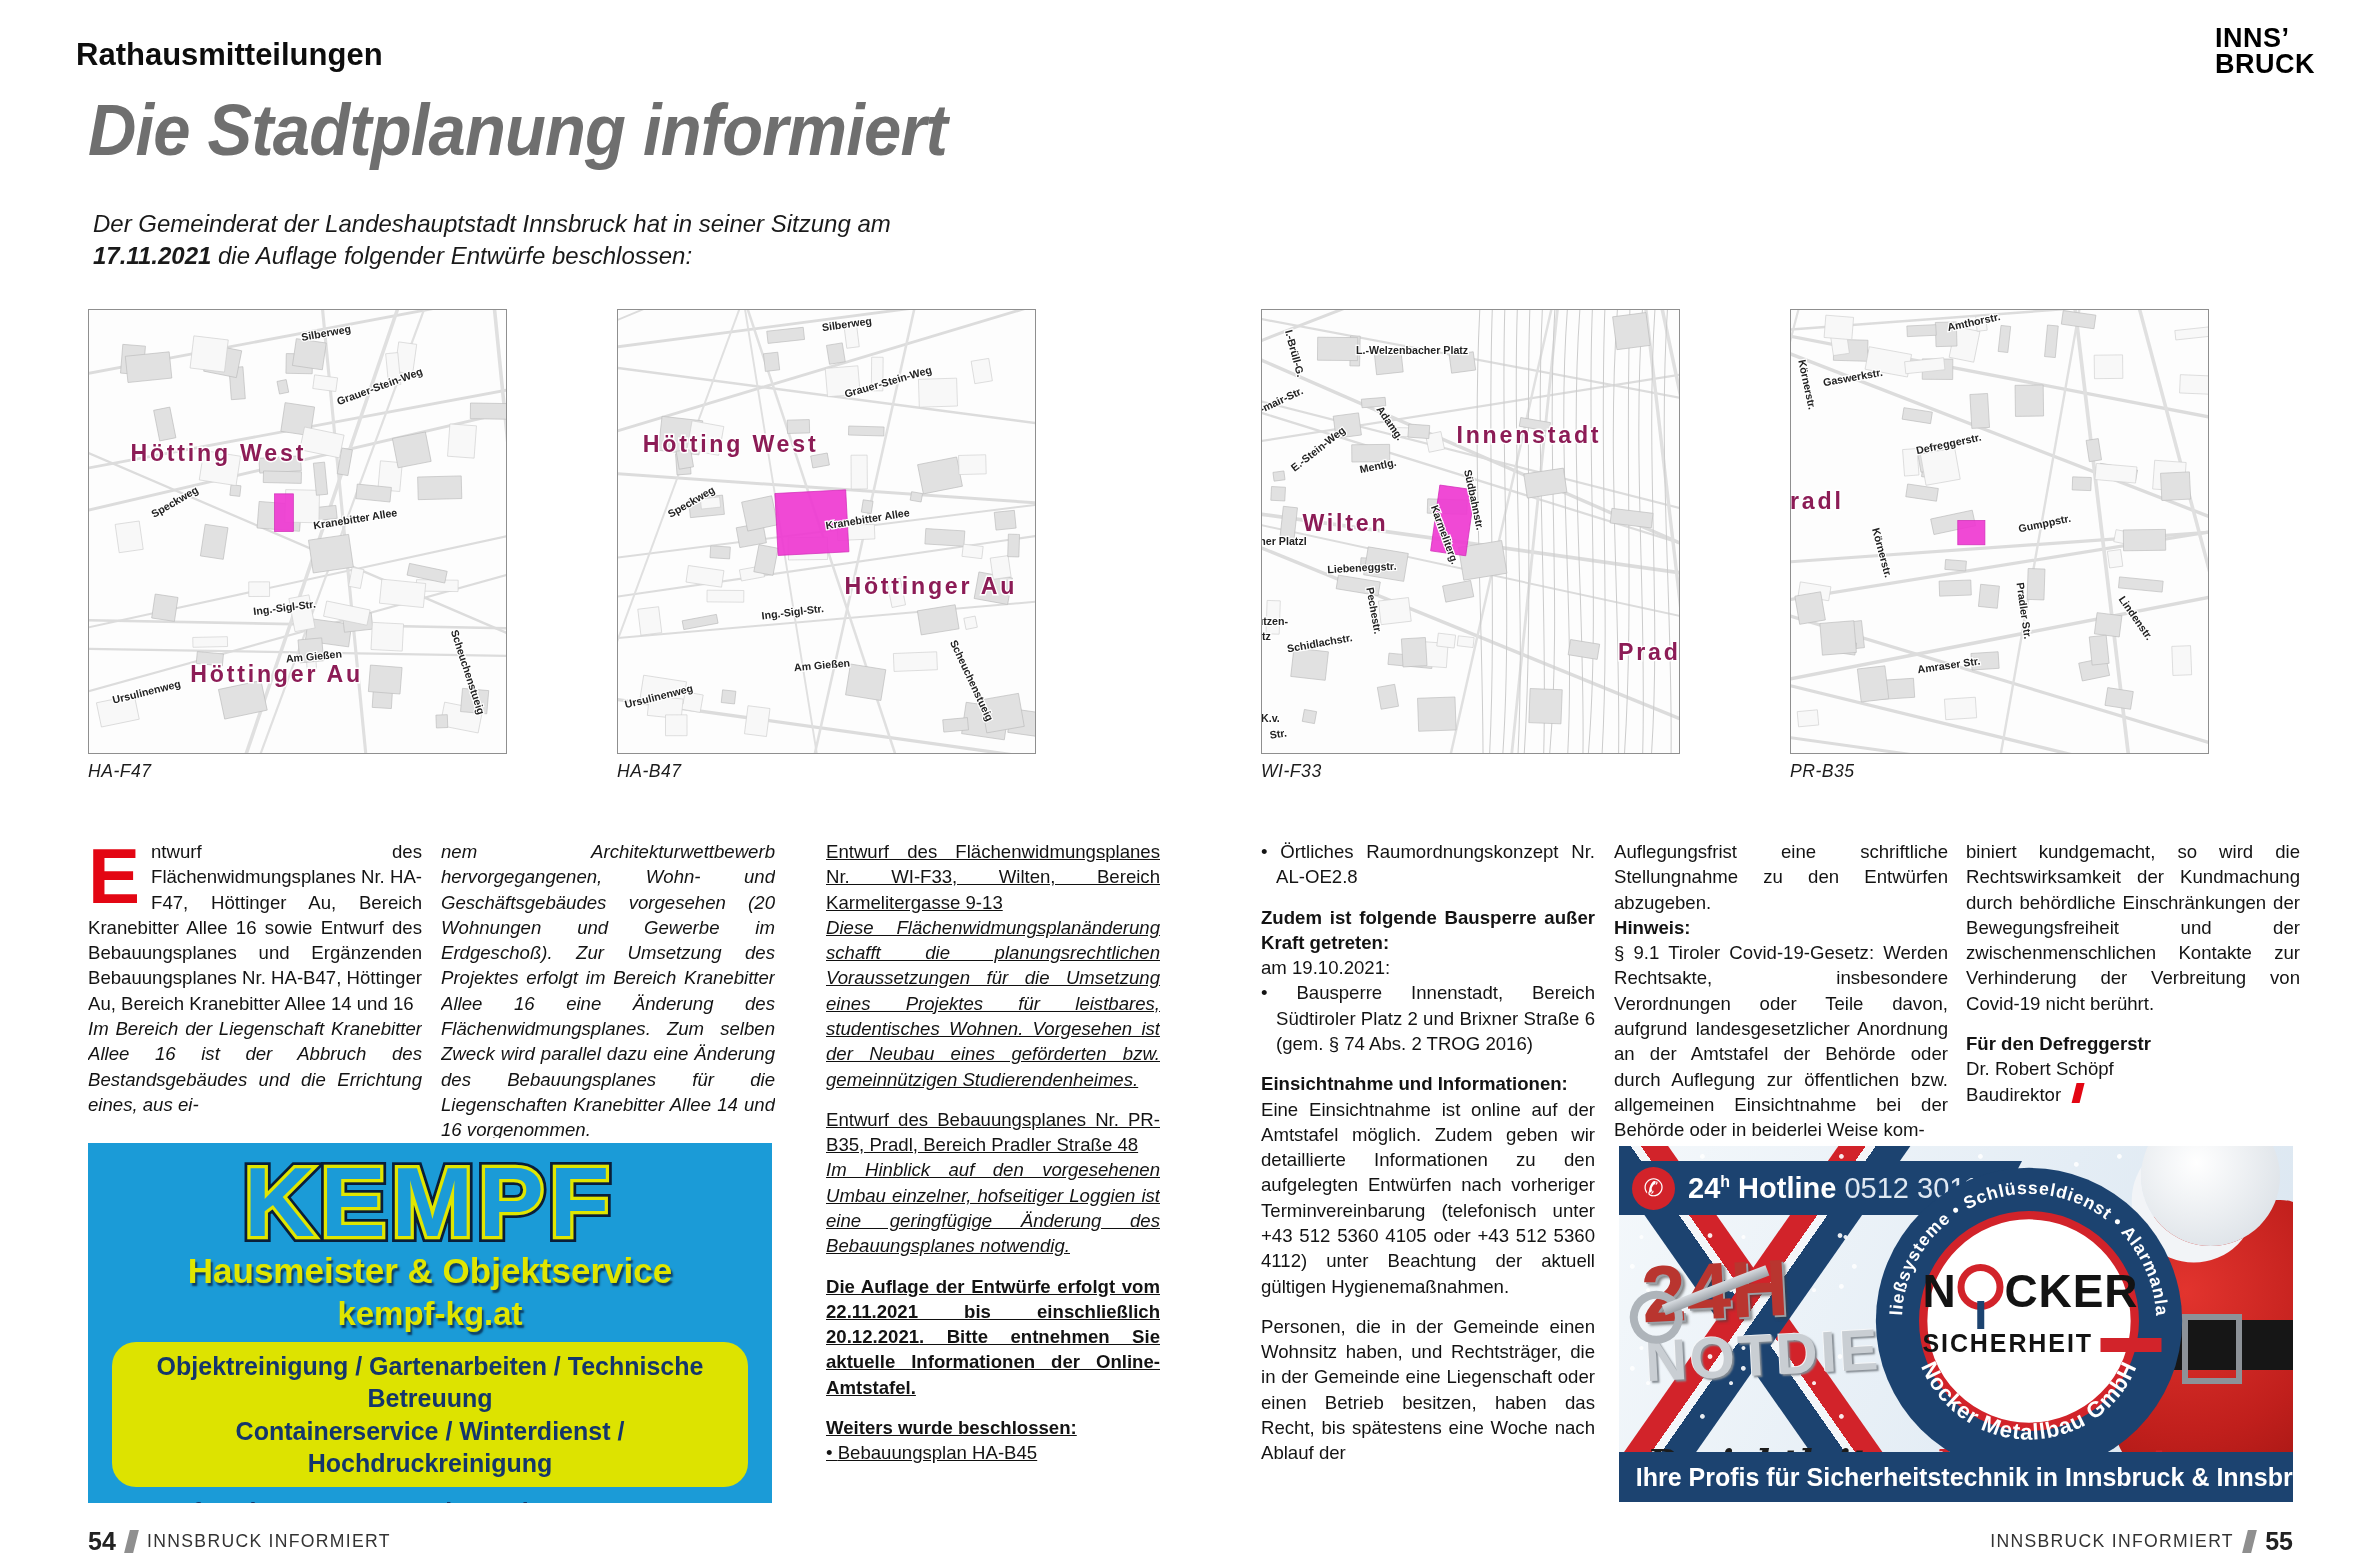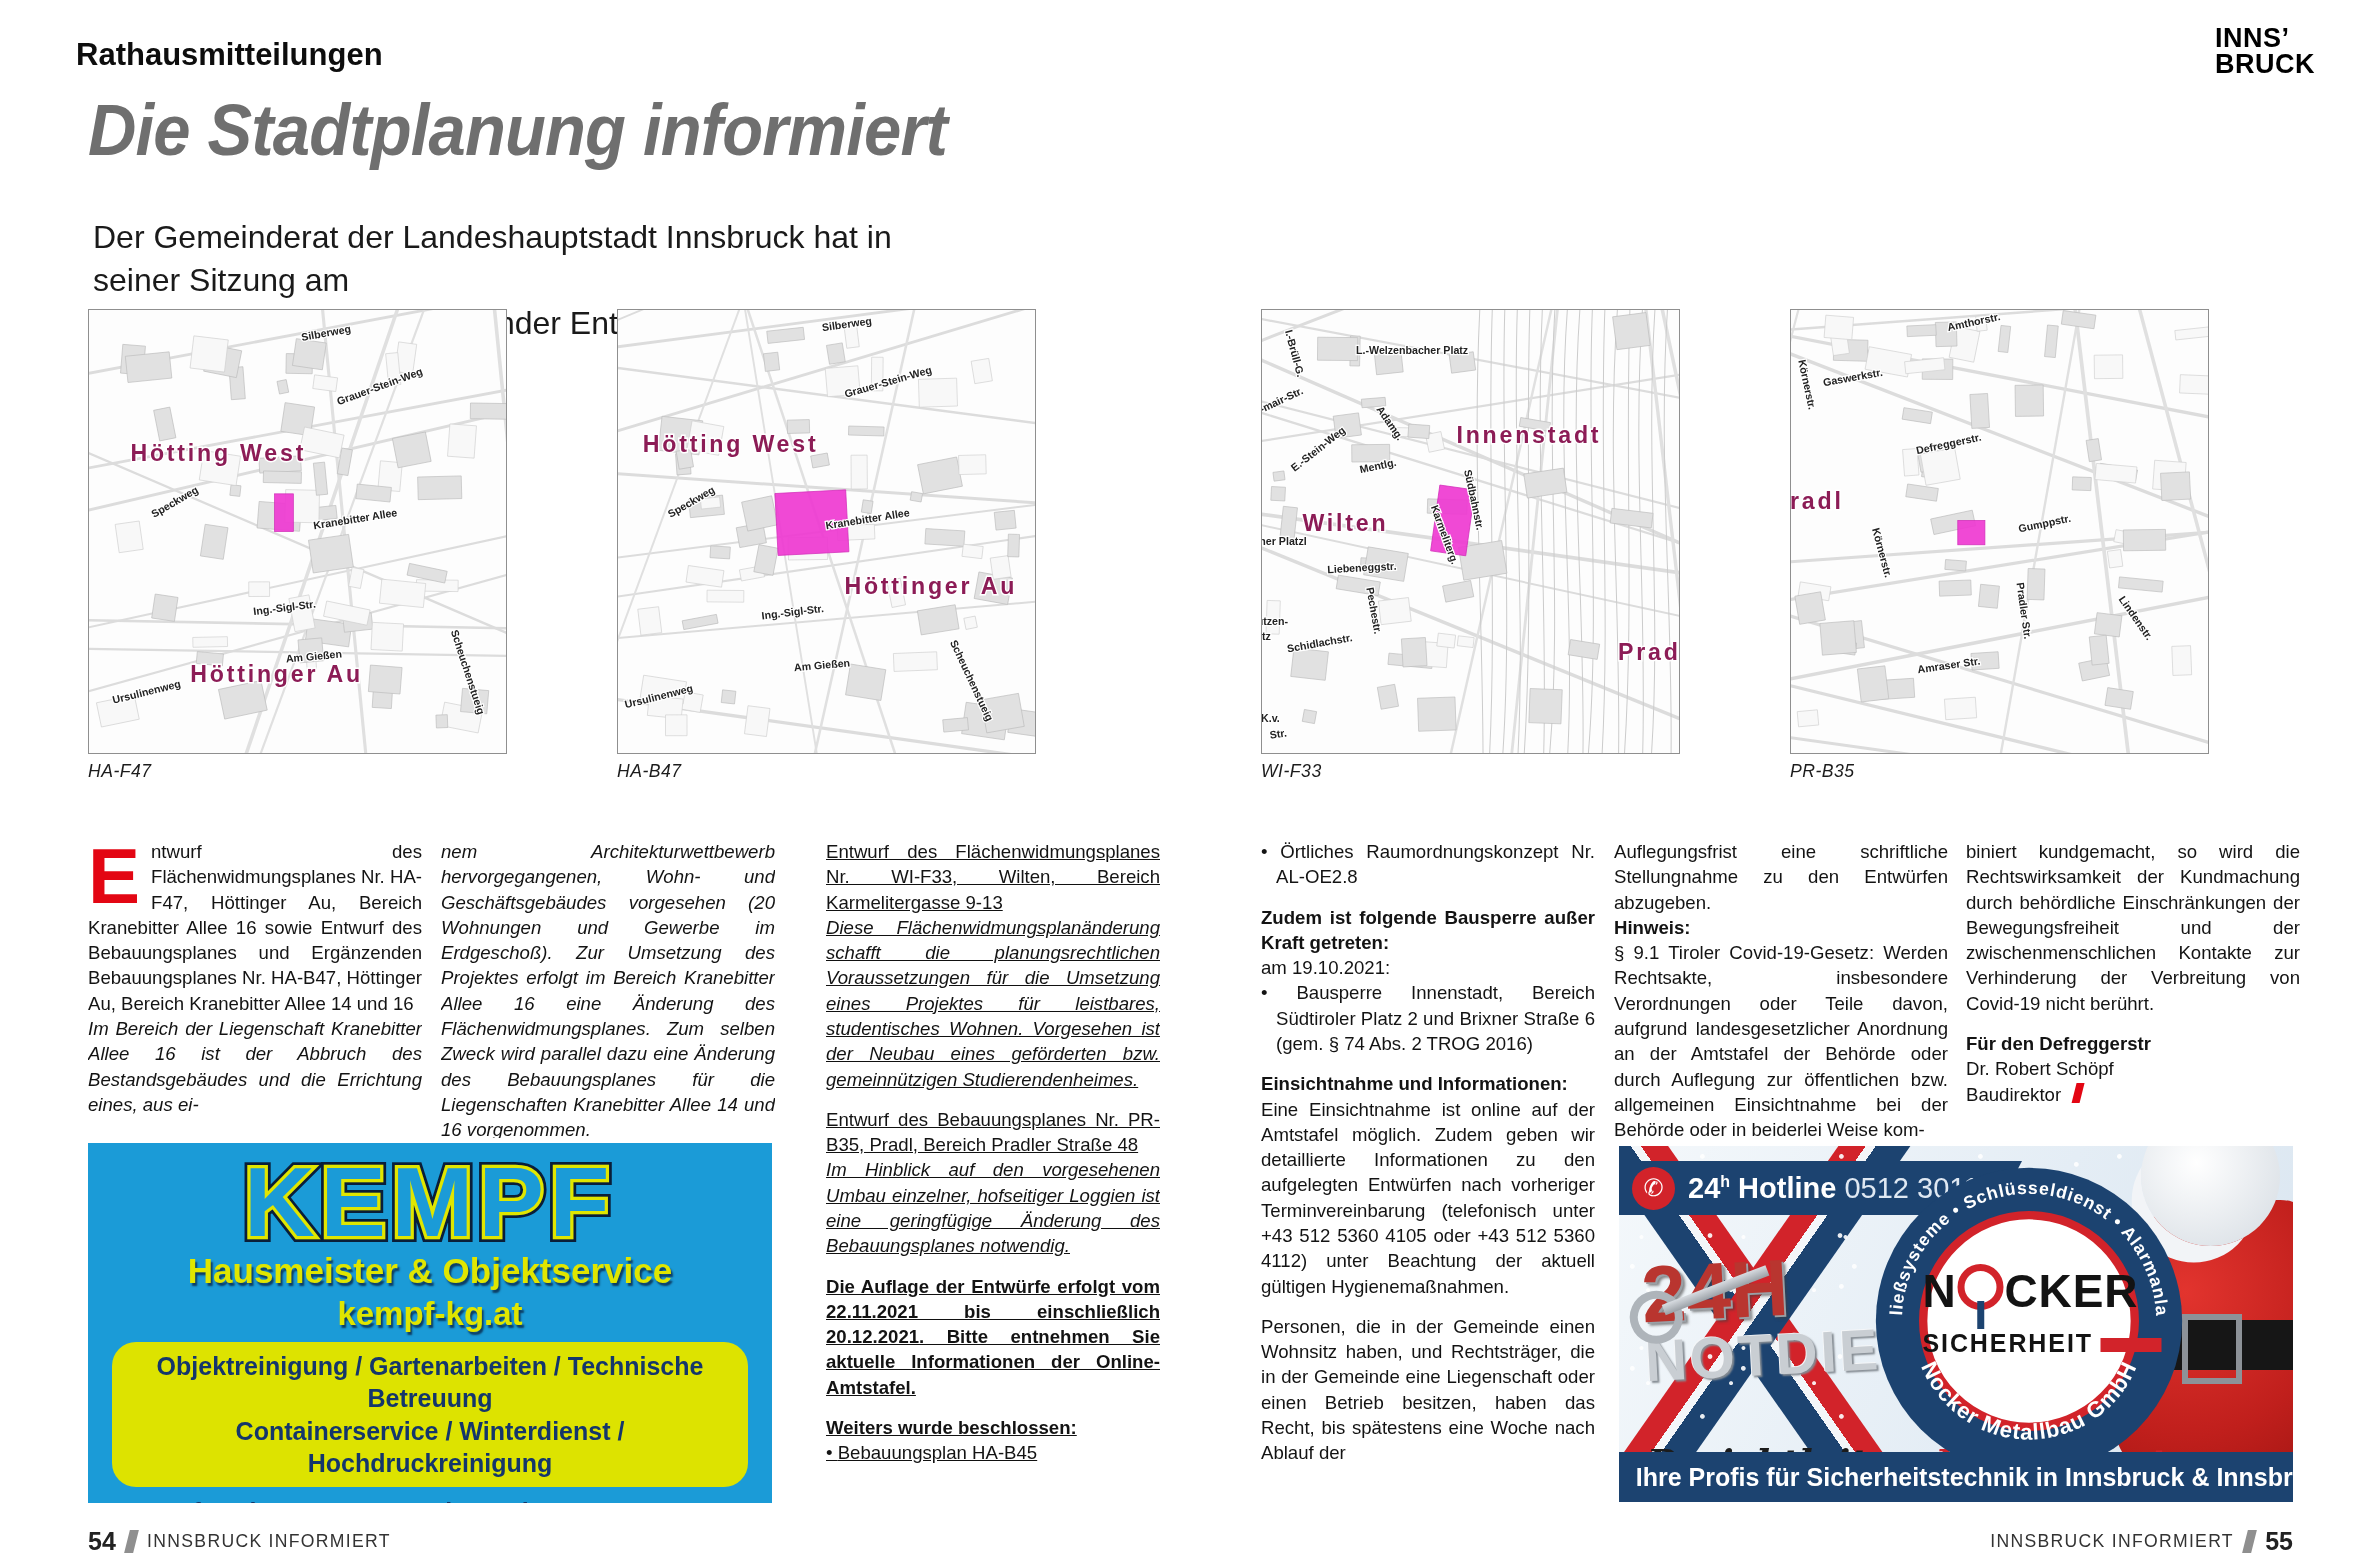--- a/index.html
+++ b/index.html
@@ -4,21 +4,21 @@
 <style>
   html,body{margin:0;padding:0;background:#e8e8e8;}
   #canvas{position:relative;width:2356px;height:1567px;background:#ffffff;overflow:hidden;
           font-family:"Liberation Sans",sans-serif;color:#111;}
   
   .section-label{position:absolute;left:76px;top:37px;font-size:31px;font-weight:700;color:#0d0d0d;}
   .logo{position:absolute;right:41px;top:26px;font-size:27px;line-height:.95;font-weight:800;
         letter-spacing:0.5px;color:#000;text-align:left;}
   .page-title{position:absolute;left:88px;top:89px;font-size:72px;font-weight:700;font-style:italic;
         color:#6f6f6f;letter-spacing:-0.9px;transform:scaleX(.93);transform-origin:left center;white-space:nowrap;}
-  .intro{position:absolute;left:93px;top:216px;width:835px;font-size:32px;line-height:1.35;color:#1a1a1a;}
+  .intro{position:absolute;left:93px;top:208px;width:835px;font-size:24px;line-height:1.35;color:#1a1a1a;font-style:italic;}
   .intro .b{font-weight:700;}
   
   #maps-row{position:absolute;left:0;top:309px;width:2356px;height:492px;}
   .map{position:absolute;top:0;width:419px;}
   .map svg{display:block;border:0.9px solid #8f8f8f;background:#fdfdfd;}
   .map-caption{margin-top:6.5px;font-size:17.6px;font-style:italic;letter-spacing:0.5px;color:#1c1c1c;}
   .street{font-family:"Liberation Sans",sans-serif;font-size:11.5px;font-weight:700;fill:#222;
           stroke:#ffffff;stroke-width:2.6px;paint-order:stroke;}
   .district{font-family:"Liberation Sans",sans-serif;font-size:25px;font-weight:600;letter-spacing:3px;
           stroke:#ffffff;stroke-width:3px;paint-order:stroke;}

